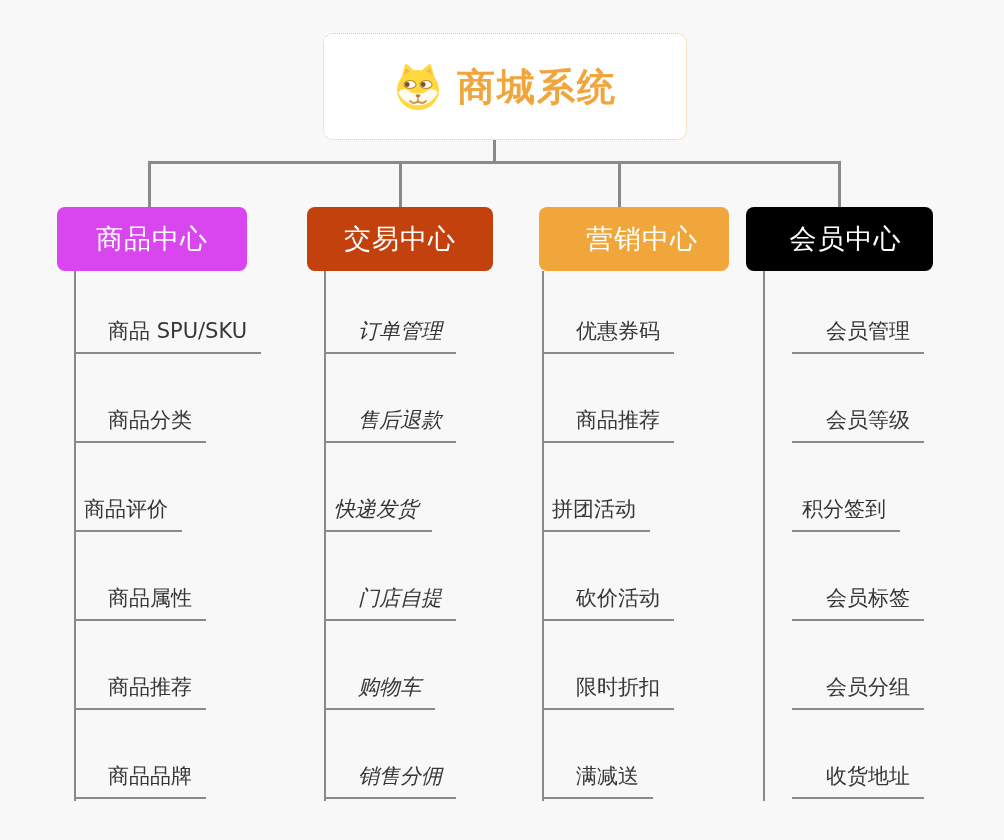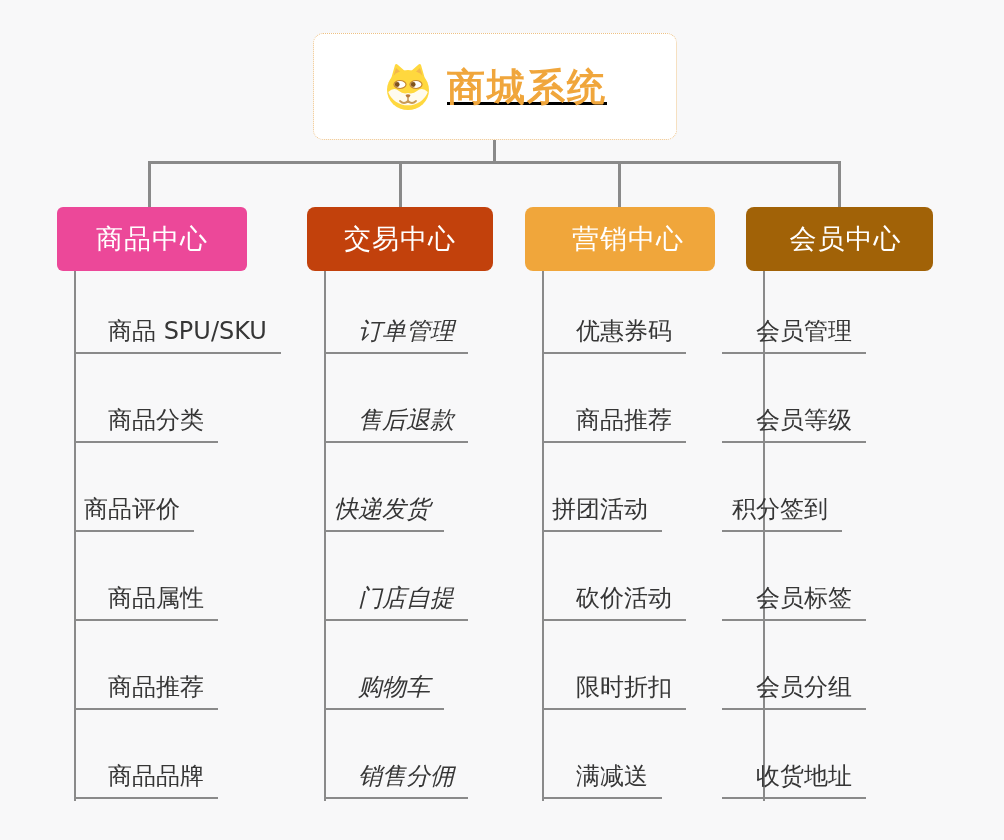--- a/index.html
+++ b/index.html
@@ -23,31 +23,30 @@
   .drop-4 { left: 838px; }
   .spine { top: 271px; width: 2px; height: 530px; background: #8a8a8a; }
   .spine-1 { left: 74px; }
   .spine-2 { left: 324px; }
   .spine-3 { left: 542px; }
   .spine-4 { left: 763px; }
 
   
   .root-node {
     position: absolute;
-    left: 313px; top: 33px;
+    left: 323px; top: 33px;
     width: 364px; height: 107px;
     background: #ffffff;
     border: 1px dotted #eec184;
     border-radius: 10px;
     display: flex;
     align-items: center;
     justify-content: center;
     gap: 14px;
     cursor: pointer;
-    text-decoration: underline;
   }
   .root-title {
     font-size: 38px;
     font-weight: bold;
     color: #f0a63c;
     letter-spacing: 2px;
     line-height: 1;
   }
   .root-icon { width: 50px; height: 52px; display: block; }
 
@@ -60,38 +59,38 @@
     color: #ffffff;
     font-size: 27px;
     letter-spacing: 1px;
     display: flex;
     align-items: center;
     justify-content: center;
     cursor: pointer;
   }
   .branch-1 { left: 57px;  width: 190px; }
   .branch-2 { left: 307px; width: 186px; }
-  .branch-3 { left: 525px; width: 190px; padding-left: 16px; }
+  .branch-3 { left: 539px; width: 190px; padding-left: 16px; }
   .branch-4 { left: 746px; width: 187px; }
 
   
   .leaf {
     position: absolute;
     padding: 0 14px 7px 34px;
     border-bottom: 2px solid #8a8a8a;
-    font-size: 24px;
+    font-size: 21px;
     line-height: 28px;
     color: #363636;
     white-space: nowrap;
     cursor: pointer;
   }
   .col-1 { left: 74px; }
   .col-2 { left: 324px; font-style: italic; }
   .col-3 { left: 542px; }
-  .col-4 { left: 722px; }
+  .col-4 { left: 792px; }
   .row-1 { top: 317px; }
   .row-2 { top: 406px; }
   .row-3 { top: 495px; padding-left: 10px; }
   .row-4 { top: 584px; }
   .row-5 { top: 673px; }
   .row-6 { top: 762px; }
 </style>
 </head>
 <body>
 
@@ -126,24 +125,24 @@
       <circle cx="30.2" cy="23.5" r="2.4" fill="#7e511c"></circle>
 
       <path d="M22.5 34 Q25 32.5 27.5 34 Q26.5 37 25 37 Q23.5 37 22.5 34 Z" fill="#b97a3a"></path>
 
       <path d="M17 40 Q21 44 25 40 Q29 44 33 40" stroke="#c99a55" stroke-width="1.8" fill="none" stroke-linecap="round"></path>
       <path d="M25 37 L25 40" stroke="#c99a55" stroke-width="1.5" stroke-linecap="round"></path>
     </svg>
     <span class="root-title">商城系统</span>
   </div>
 
-  <div class="branch branch-1" style="background: #ec4899; border-radius: 6px;">商品中心</div>
+  <div class="branch branch-1" style="background: #d946ef;">商品中心</div>
   <div class="branch branch-2" style="background: #c2410c;">交易中心</div>
   <div class="branch branch-3" style="background: rgb(240, 166, 59);">营销中心</div>
-  <div class="branch branch-4" style="background: #a16207; padding-left: 12px;">会员中心</div>
+  <div class="branch branch-4" style="background: #000000; padding-left: 12px;">会员中心</div>
 
   <div class="leaf col-1 row-1">商品 SPU/SKU</div>
   <div class="leaf col-1 row-2">商品分类</div>
   <div class="leaf col-1 row-3">商品评价</div>
   <div class="leaf col-1 row-4">商品属性</div>
   <div class="leaf col-1 row-5">商品推荐</div>
   <div class="leaf col-1 row-6">商品品牌</div>
 
   <div class="leaf col-2 row-1">订单管理</div>
   <div class="leaf col-2 row-2">售后退款</div>

